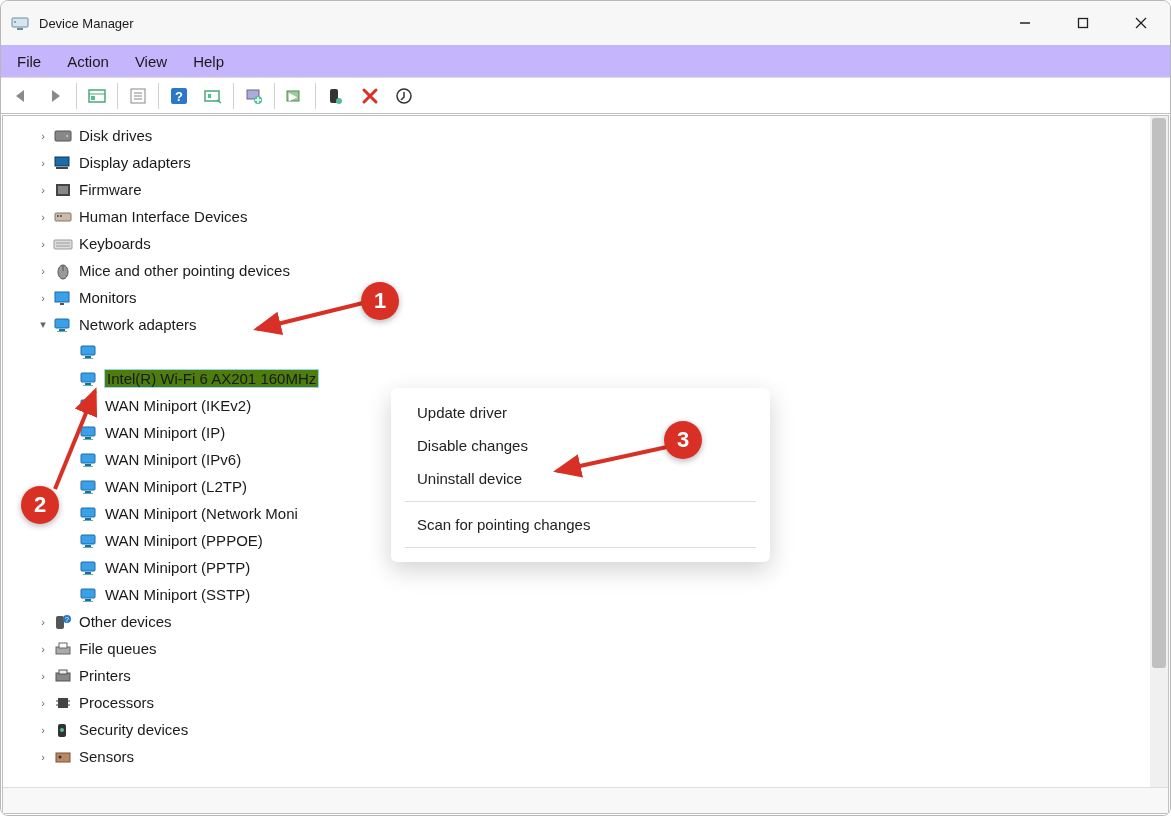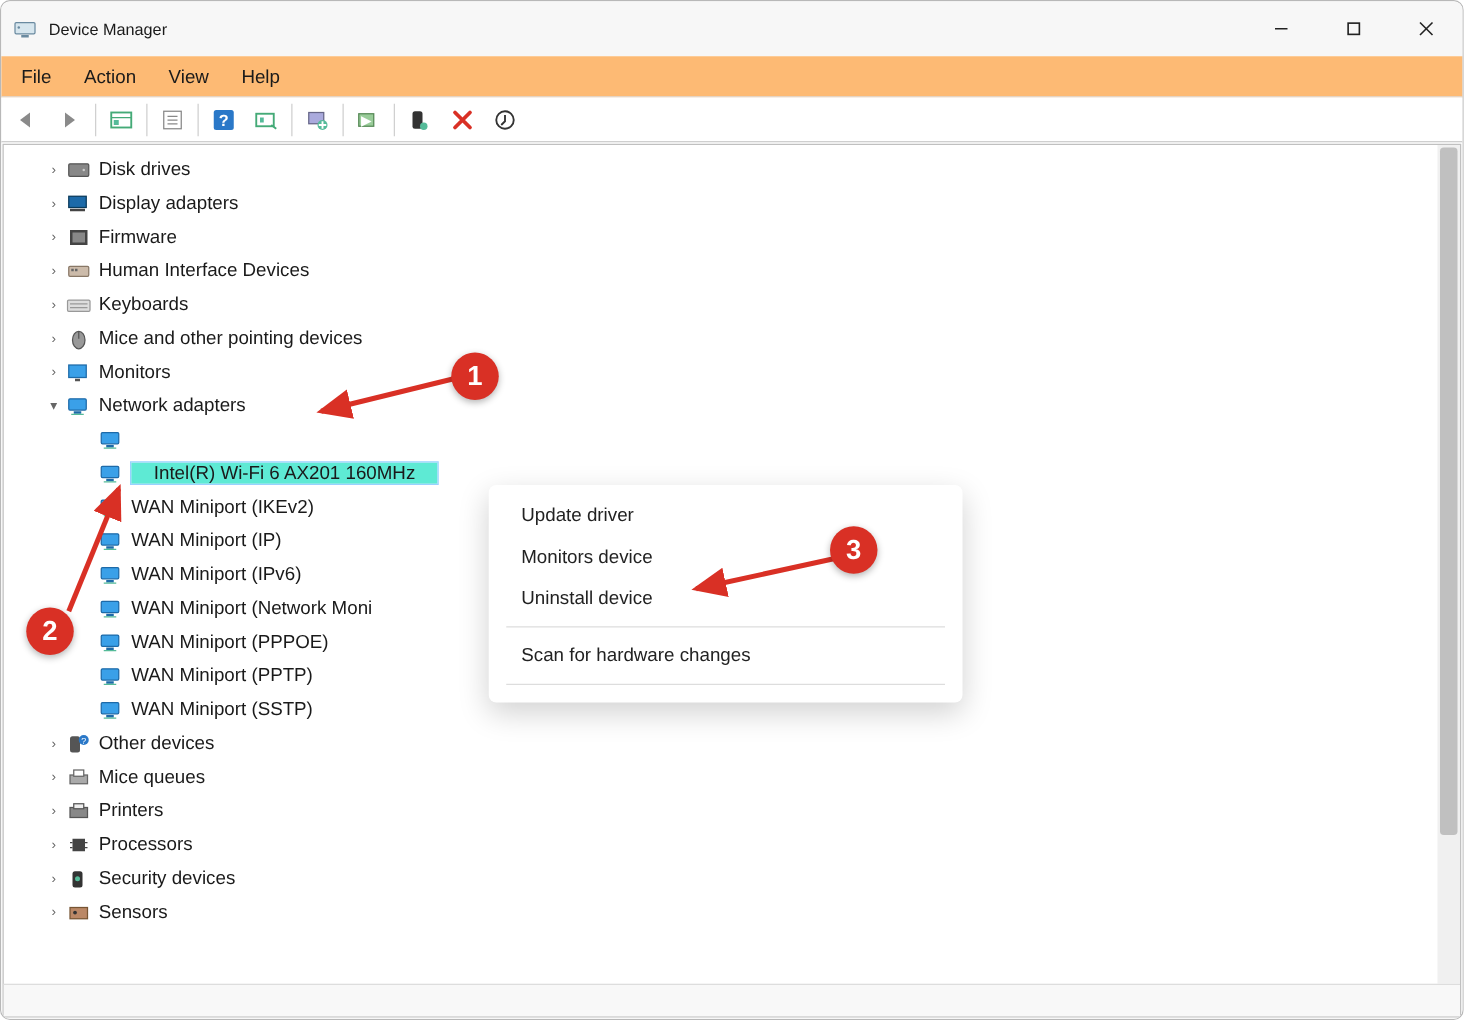--- a/index.html
+++ b/index.html
@@ -3,36 +3,36 @@
 <meta charset="utf-8">
 <style>
 * { box-sizing: border-box; font-family: "Segoe UI", -apple-system, sans-serif; }
 body { margin: 0; background: #fff; }
 .window { width: 1171px; height: 816px; border: 1px solid #b8b8b8; border-radius: 8px; overflow: hidden; display: flex; flex-direction: column; position: relative; background: #fff; }
 .titlebar { height: 44px; display: flex; align-items: center; padding: 0 0 0 10px; background: #f7f7f7; }
 .title-icon { width: 18px; height: 18px; margin-right: 10px; }
 .title-text { font-size: 13px; color: #1a1a1a; }
 .window-controls { margin-left: auto; display:flex; }
 .win-btn { width: 58px; height: 44px; display:flex; align-items:center; justify-content:center; color:#333; }
-.menubar { height: 33px; display:flex; align-items:center; gap: 2px; padding: 0 4px; background:#fdba74; border-bottom:1px solid #ddd; }
+.menubar { height: 33px; display:flex; align-items:center; gap: 2px; padding: 0 4px; background:#c4b5fd; border-bottom:1px solid #ddd; }
 .menu-item { padding: 4px 12px; font-size:15px; color:#1a1a1a; }
 .toolbar { height: 36px; display:flex; align-items:center; gap:0; padding: 0 4px; background:#fff; border-bottom:1px solid #c0c0c0; }
 .tb-btn { width: 34px; height: 30px; display:flex; align-items:center; justify-content:center; position:relative;}
 .tb-sep { width:1px; height:26px; background:#d0d0d0; margin:0 3px;}
 .content { flex:1; display:flex; background:#fff; position:relative; }
 .tree { flex:1; overflow:hidden; padding:6px 0 0 0; border:1px solid #c0c0c0; margin:1px; }
 .scrollbar { width:18px; background:#f0f0f0; position:absolute; right:2px; top:2px; bottom:28px;}
 .scroll-thumb { position:absolute; left:2px; right:2px; top:2px; height:550px; background:#c0c0c0; border-radius:3px;}
 .hscroll{position:absolute;bottom:2px;left:2px;right:2px;height:26px;background:#f8f8f8;border-top:1px solid #ddd;}
 .node { display:flex; align-items:center; height:27px; font-size:15px; color:#1a1a1a; }
 .expander { width:16px; text-align:center; color:#666; font-size:11px;}
 .dev-icon { width:20px; height:18px; margin:0 6px 0 2px; display:flex; align-items:center; justify-content:center;}
 .node.child { padding-left: 58px; }
 .node.cat { padding-left: 32px; }
-.node.selected .label{ background:#5eead4; outline:1px solid #99d1ff; padding:0 18px;}
+.node.selected .label{ background:#4d7c0f; outline:1px solid #99d1ff; padding:0 2px;}
 .context-menu { position:absolute; background:#fff; box-shadow: 0 8px 24px rgba(0,0,0,0.18); border-radius:6px; padding:8px 0; font-size:15px; z-index:50;}
 .cm-item { padding:8px 26px; color:#222;}
 .cm-item.bold { font-weight:700;}
 .cm-sep { height:1px; background:#ddd; margin:6px 14px;}
 .badge { position:absolute; width:38px; height:38px; border-radius:50%; background:#d93025; color:#fff; font-size:22px; font-weight:700; display:flex; align-items:center; justify-content:center; box-shadow:0 2px 6px rgba(0,0,0,.3); z-index:60;}
 svg { display:block; }
 .arrow-line{position:absolute;z-index:55;}
 </style>
 </head>
 <body>
@@ -293,20 +293,31 @@
         </div>
         <div class="node child">
           <span class="expander"></span>
           <span class="dev-icon">
             <svg width="20" height="16">
               <rect x="2" y="2" width="14" height="9" rx="1" fill="#3aa0e8" stroke="#1d6aa8"></rect>
               <rect x="6" y="12" width="6" height="2" fill="#1d6aa8"></rect>
               <rect x="4" y="14" width="10" height="1" fill="#5b9"></rect>
             </svg>
           </span>
+          <span class="label">WAN Miniport (L2TP)</span>
+        </div>
+        <div class="node child">
+          <span class="expander"></span>
+          <span class="dev-icon">
+            <svg width="20" height="16">
+              <rect x="2" y="2" width="14" height="9" rx="1" fill="#3aa0e8" stroke="#1d6aa8"></rect>
+              <rect x="6" y="12" width="6" height="2" fill="#1d6aa8"></rect>
+              <rect x="4" y="14" width="10" height="1" fill="#5b9"></rect>
+            </svg>
+          </span>
           <span class="label">WAN Miniport (Network Moni</span>
         </div>
         <div class="node child">
           <span class="expander"></span>
           <span class="dev-icon">
             <svg width="20" height="16">
               <rect x="2" y="2" width="14" height="9" rx="1" fill="#3aa0e8" stroke="#1d6aa8"></rect>
               <rect x="6" y="12" width="6" height="2" fill="#1d6aa8"></rect>
               <rect x="4" y="14" width="10" height="1" fill="#5b9"></rect>
             </svg>
@@ -347,21 +358,21 @@
           <span class="label">Other devices</span>
         </div>
         <div class="node cat">
           <span class="expander">›</span>
           <span class="dev-icon">
             <svg width="20" height="16">
               <rect x="3" y="6" width="14" height="7" fill="#aaa" stroke="#666"></rect>
               <rect x="6" y="2" width="8" height="5" fill="#fff" stroke="#666"></rect>
             </svg>
           </span>
-          <span class="label">Mice queues</span>
+          <span class="label">File queues</span>
         </div>
         <div class="node cat">
           <span class="expander">›</span>
           <span class="dev-icon">
             <svg width="20" height="16">
               <rect x="3" y="5" width="14" height="8" fill="#888" stroke="#555"></rect>
               <rect x="6" y="2" width="8" height="4" fill="#eee" stroke="#555"></rect>
             </svg>
           </span>
           <span class="label">Printers</span>
@@ -401,24 +412,24 @@
         </div>
       </div>
     <div class="scrollbar">
         <div class="scroll-thumb"></div>
       </div>
     <div class="hscroll"></div>
   </div>
 
   <div class="context-menu" style="left:390px; top:387px; width:379px;">
     <div class="cm-item">Update driver</div>
-    <div class="cm-item">Monitors device</div>
+    <div class="cm-item">Disable changes</div>
     <div class="cm-item">Uninstall device</div>
     <div class="cm-sep"></div>
-    <div class="cm-item">Scan for hardware changes</div>
+    <div class="cm-item">Scan for pointing changes</div>
     <div class="cm-sep"></div>
   </div>
 
   <div class="badge" style="left:360px; top:281px;">1</div>
   <div class="badge" style="left:20px;  top:485px;">2</div>
   <div class="badge" style="left:663px; top:420px;">3</div>
 
   <svg class="arrow-line" style="left:248px;top:296px;" width="120" height="40">
       <defs>
         <marker id="ah1" markerWidth="8" markerHeight="8" refX="6" refY="3" orient="auto">

